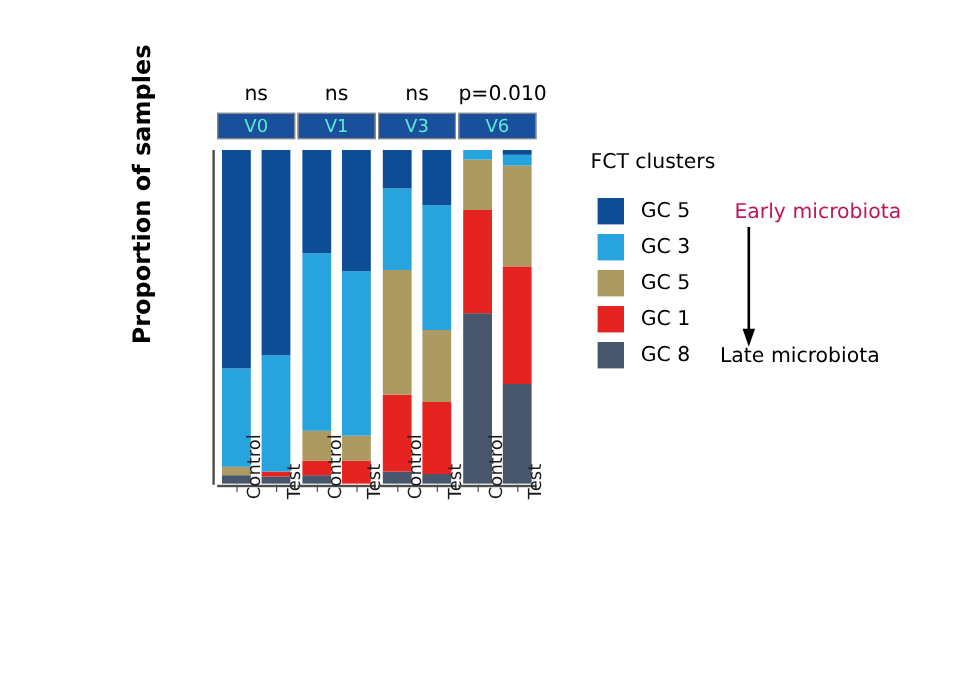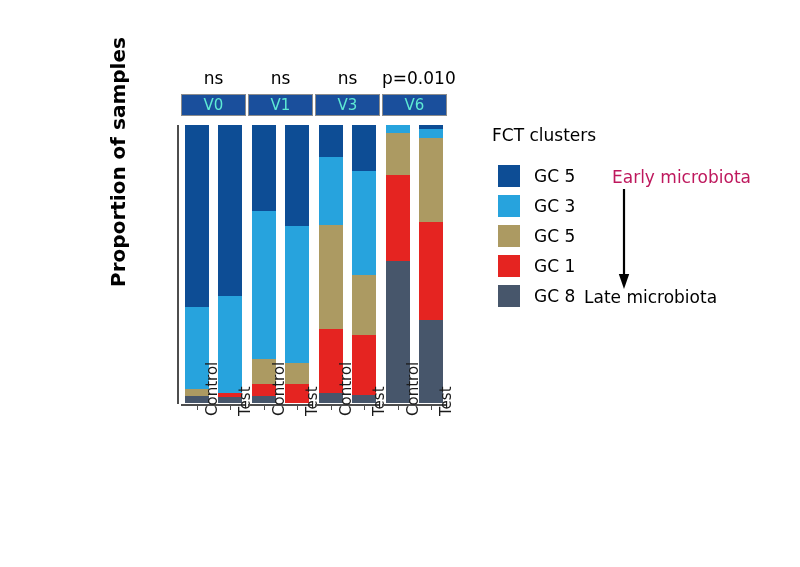--- a/index.html
+++ b/index.html
@@ -206,21 +206,21 @@
     position: absolute;
     left: 96px;
     top: 42px;
     font-size: 17px;
     color: #be185d;
     white-space: nowrap;
     margin-left: 24px;
   }
   #annot-late {
     position: absolute;
-    left: 92px;
+    left: 108px;
     top: 162px;
     font-size: 17px;
     color: #000000;
     white-space: nowrap;
   }
   #annot-arrow {
     position: absolute;
     left: 126px;
     top: 64px;
     width: 12px;

